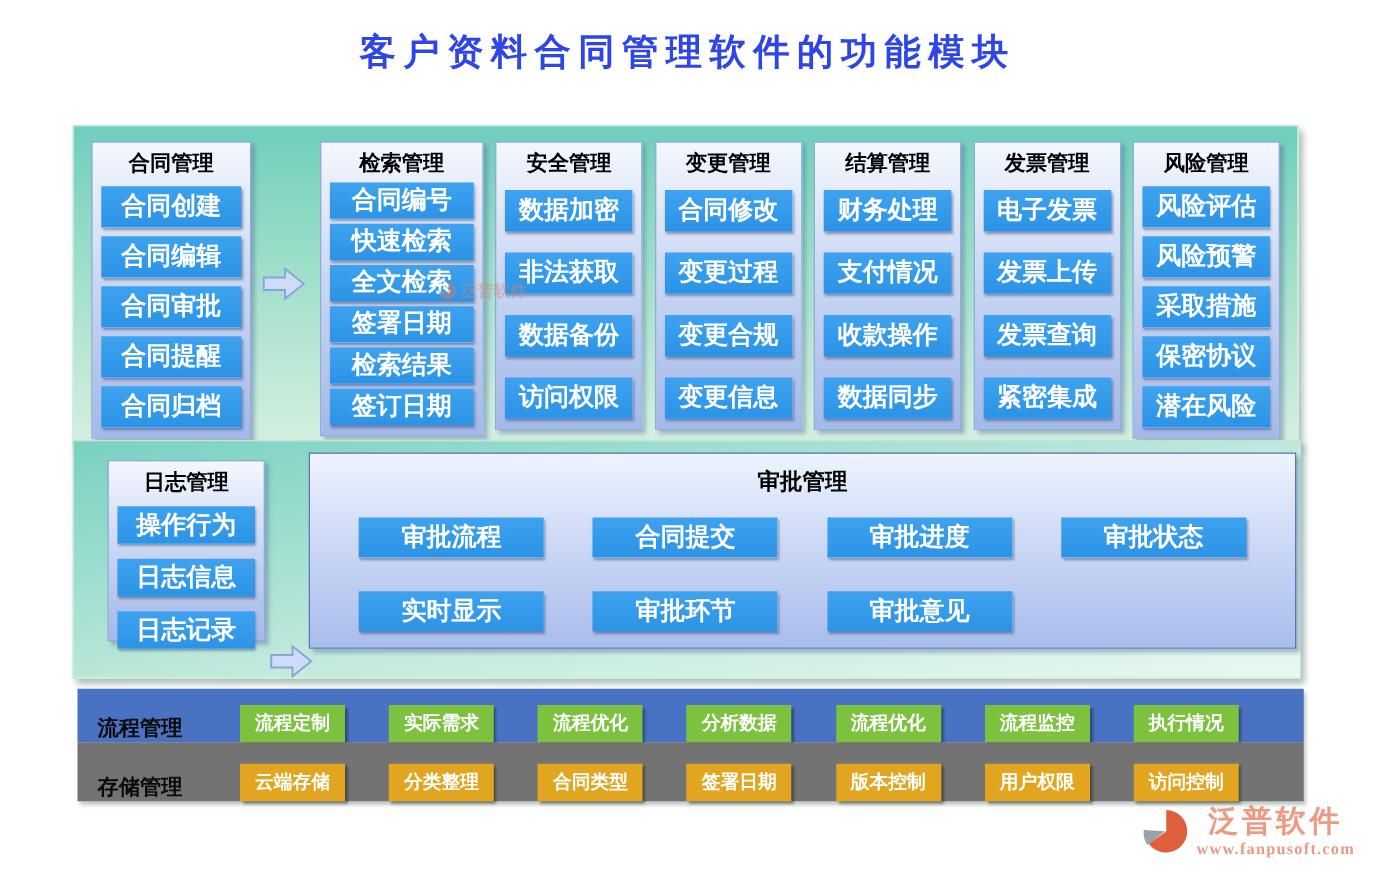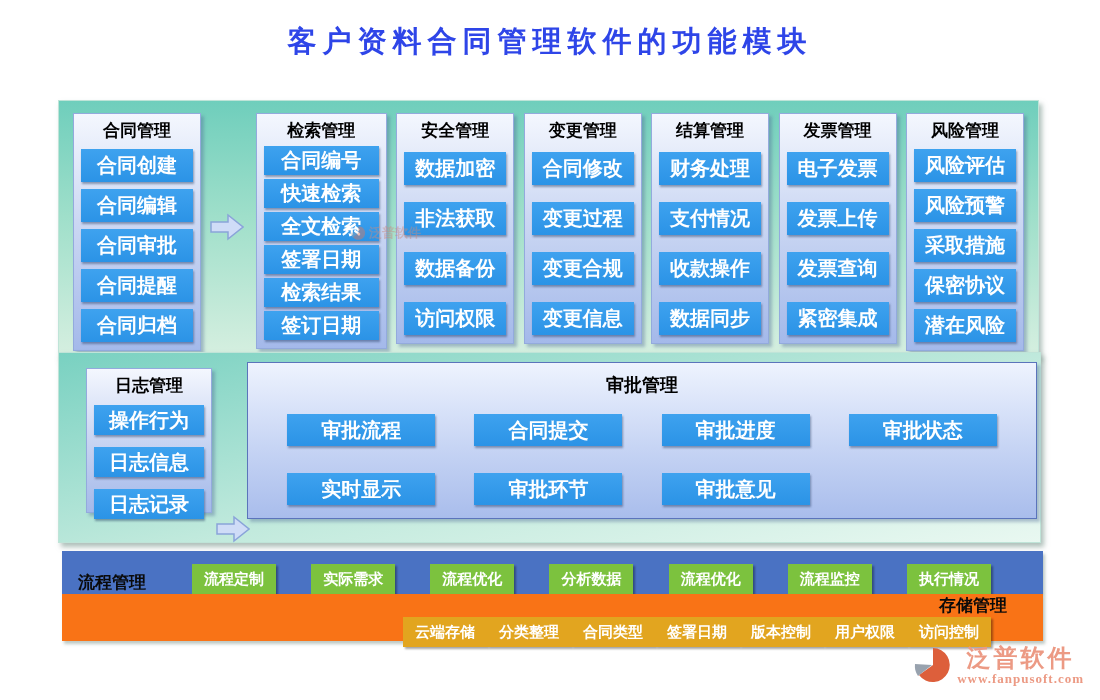--- a/index.html
+++ b/index.html
@@ -90,21 +90,21 @@
   #approval-grid .btn-blue{height:32px;line-height:32px;}
 
   
   .strip{
     position:absolute;left:62px;width:981px;
     display:flex;align-items:flex-end;
     box-shadow:2px 3px 3px rgba(110,135,125,.45);
     box-sizing:border-box;
   }
   #strip-process{top:551px;height:43px;background:#4a72c3;}
-  #strip-storage{top:594px;height:47px;background:#f97316;flex-direction:column;}
+  #strip-storage{top:594px;height:47px;background:#737373;}
   .strip-label{
     width:104px;padding-left:16px;flex:0 0 auto;
     font-family:"Liberation Serif",serif;
     font-size:17px;font-weight:bold;color:#0a0a0a;
     white-space:nowrap;
   }
   .strip-btns{
     flex:1;display:flex;justify-content:space-between;
     margin:0 52px 0 10px;
   }

